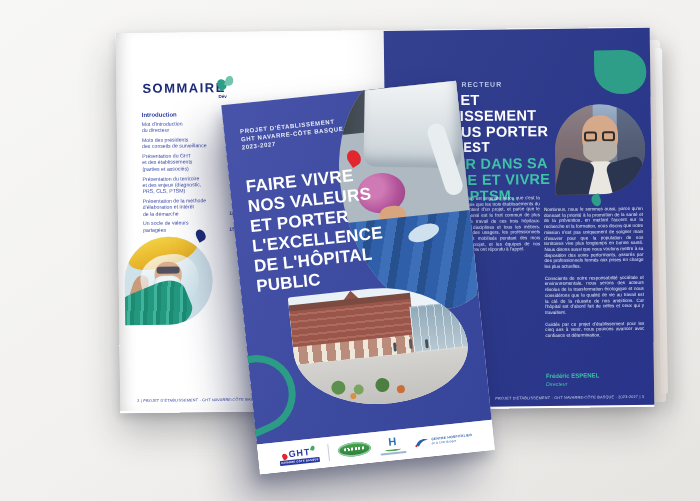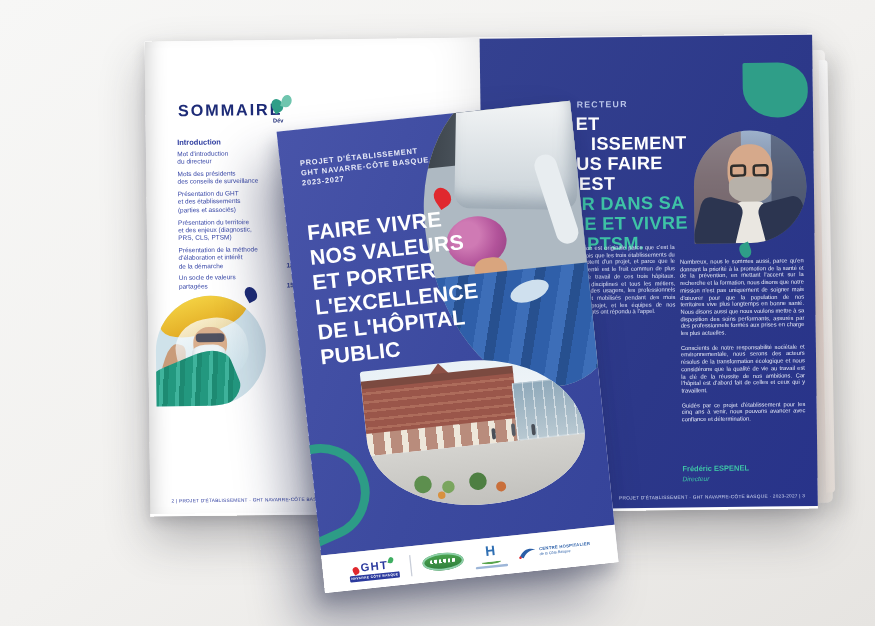--- a/index.html
+++ b/index.html
@@ -45,22 +45,22 @@
   .w-mask{left:29px;top:39px;width:27px;height:18px;background:#eef4f7;border-radius:38%;box-shadow:inset 0 -3px 4px rgba(150,170,185,.6);}
   .w-gown{left:-10px;top:50px;width:76px;height:48px;border-radius:32%;transform:rotate(-22deg);
     background:repeating-linear-gradient(115deg,#23987f 0 6px,#3fb39c 6px 9px,#1d8a72 9px 13px);}
   .footer-left{left:17px;top:366px;font-size:3.8px;color:#2b3a9e;letter-spacing:.2px;}
 
   
   .teal-blob{left:210px;top:22px;width:52px;height:44px;background:#2f9e88;border-radius:4% 62% 62% 72%;}
   .edito-eyebrow{left:77px;top:51px;font-size:7px;font-weight:700;color:#b9c4e8;letter-spacing:1px;}
   .hl{font-weight:800;font-size:14.5px;color:#ffffff;letter-spacing:.3px;}
   .hl.t{color:#3ec3a6;}
-  .hl1{left:76px;top:62px;}  .hl2{left:88px;top:78px;text-align:right;}  .hl3{left:76px;top:94px;}
-  .hl4{left:78px;top:110px;} .hl5{left:80px;top:126px;} .hl6{left:82px;top:142px;} .hl7{left:84px;top:158px;}
+  .hl1{left:76px;top:62px;}  .hl2{left:75px;top:78px;text-align:right;}  .hl3{left:76px;top:94px;}
+  .hl4{left:78px;top:110px;font-family:Liberation Mono, monospace;} .hl5{left:80px;top:126px;} .hl6{left:82px;top:142px;} .hl7{left:84px;top:158px;}
   .ph-director{left:170px;top:76px;width:90px;height:90px;border-radius:50% 50% 50% 0;overflow:hidden;
     background:linear-gradient(180deg,#9db1cb 0%,#7e8ba3 40%,#5d6880 100%);}
   .d-warm{left:0;top:0;width:38px;height:90px;background:#7d5a50;opacity:.55;}
   .d-dark{left:62px;top:0;width:28px;height:90px;background:#39415a;opacity:.6;}
   .d-head{left:27px;top:11px;width:36px;height:41px;background:#d6a98b;border-radius:46% 46% 42% 42%;}
   .d-glassL{left:29px;top:27px;width:13px;height:10px;border:2px solid #2f2e2c;border-radius:3px;}
   .d-glassR{left:47px;top:27px;width:13px;height:10px;border:2px solid #2f2e2c;border-radius:3px;}
   .d-beard{left:28px;top:37px;width:34px;height:21px;background:#b7b1a9;border-radius:28% 28% 52% 52%;}
   .d-shirt{left:33px;top:57px;width:24px;height:33px;background:#eae7e1;border-radius:20% 20% 0 0;}
   .d-jackL{left:2px;top:55px;width:34px;height:40px;background:#2c3550;transform:rotate(14deg);border-radius:20%;}
@@ -201,21 +201,21 @@
 
       <div class="footer-left">2 | PROJET D'ÉTABLISSEMENT · GHT NAVARRE-CÔTE BASQUE · 2023-2027</div>
     </div>
 
     <div class="page-right">
       <div class="teal-blob"></div>
       <div class="edito-eyebrow">RECTEUR</div>
 
       <div class="hl hl1">ET</div>
       <div class="hl hl2">ISSEMENT</div>
-      <div class="hl hl3">US FAIRE</div>
+      <div class="hl hl3">US PORTER</div>
       <div class="hl hl4">EST</div>
       <div class="hl t hl5">R DANS SA</div>
       <div class="hl t hl6">E ET VIVRE</div>
       <div class="hl t hl7">PTSM.</div>
 
       <div class="ph-director">
         <div class="d-warm"></div>
         <div class="d-dark"></div>
         <div class="d-head"></div>
         <div class="d-glassL"></div>

